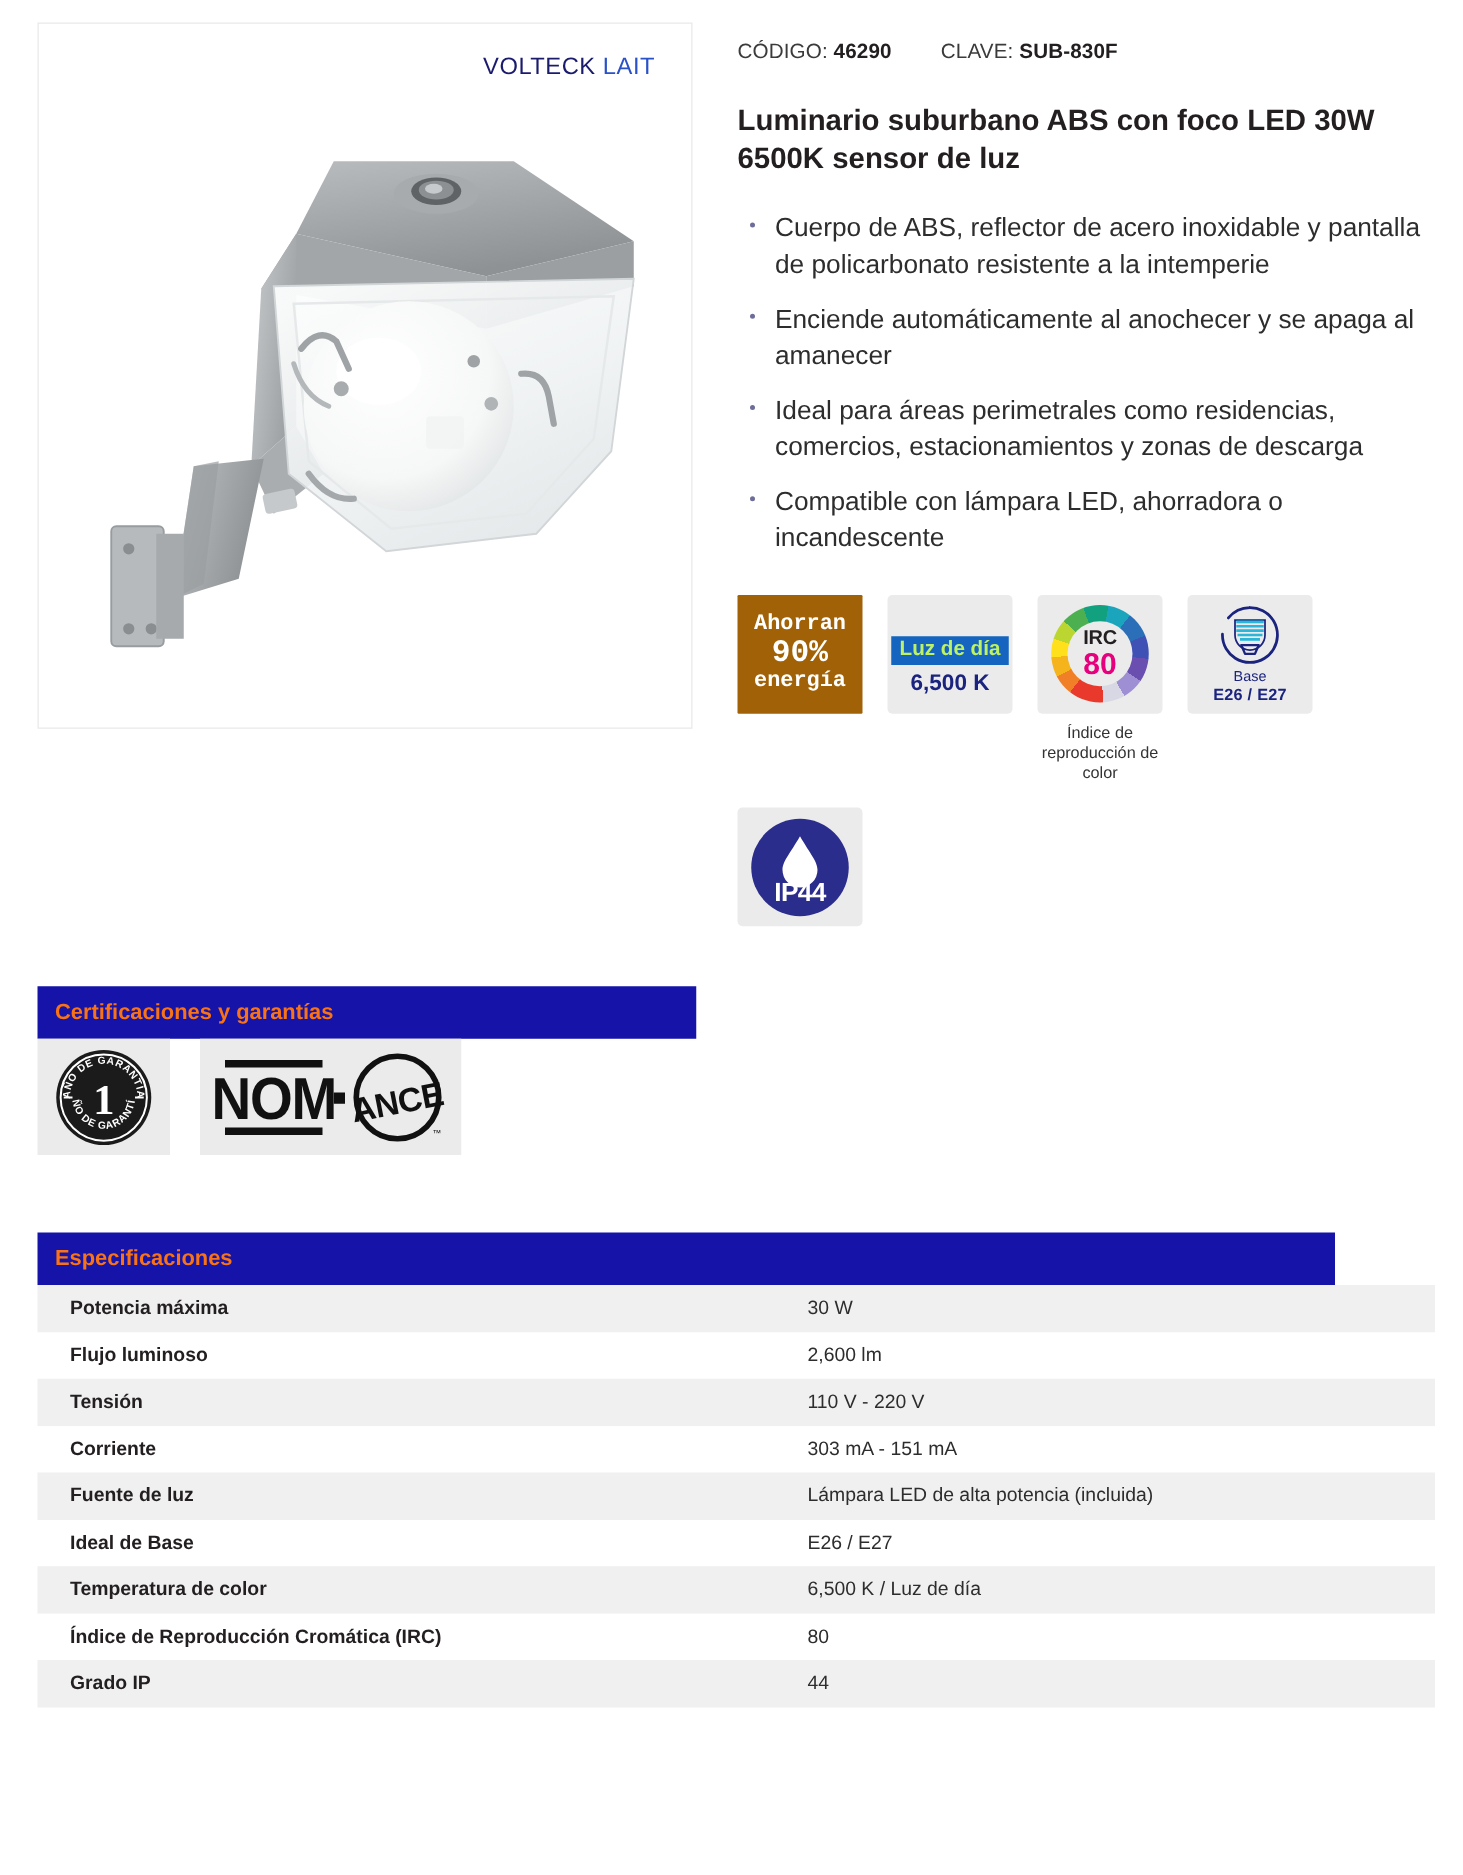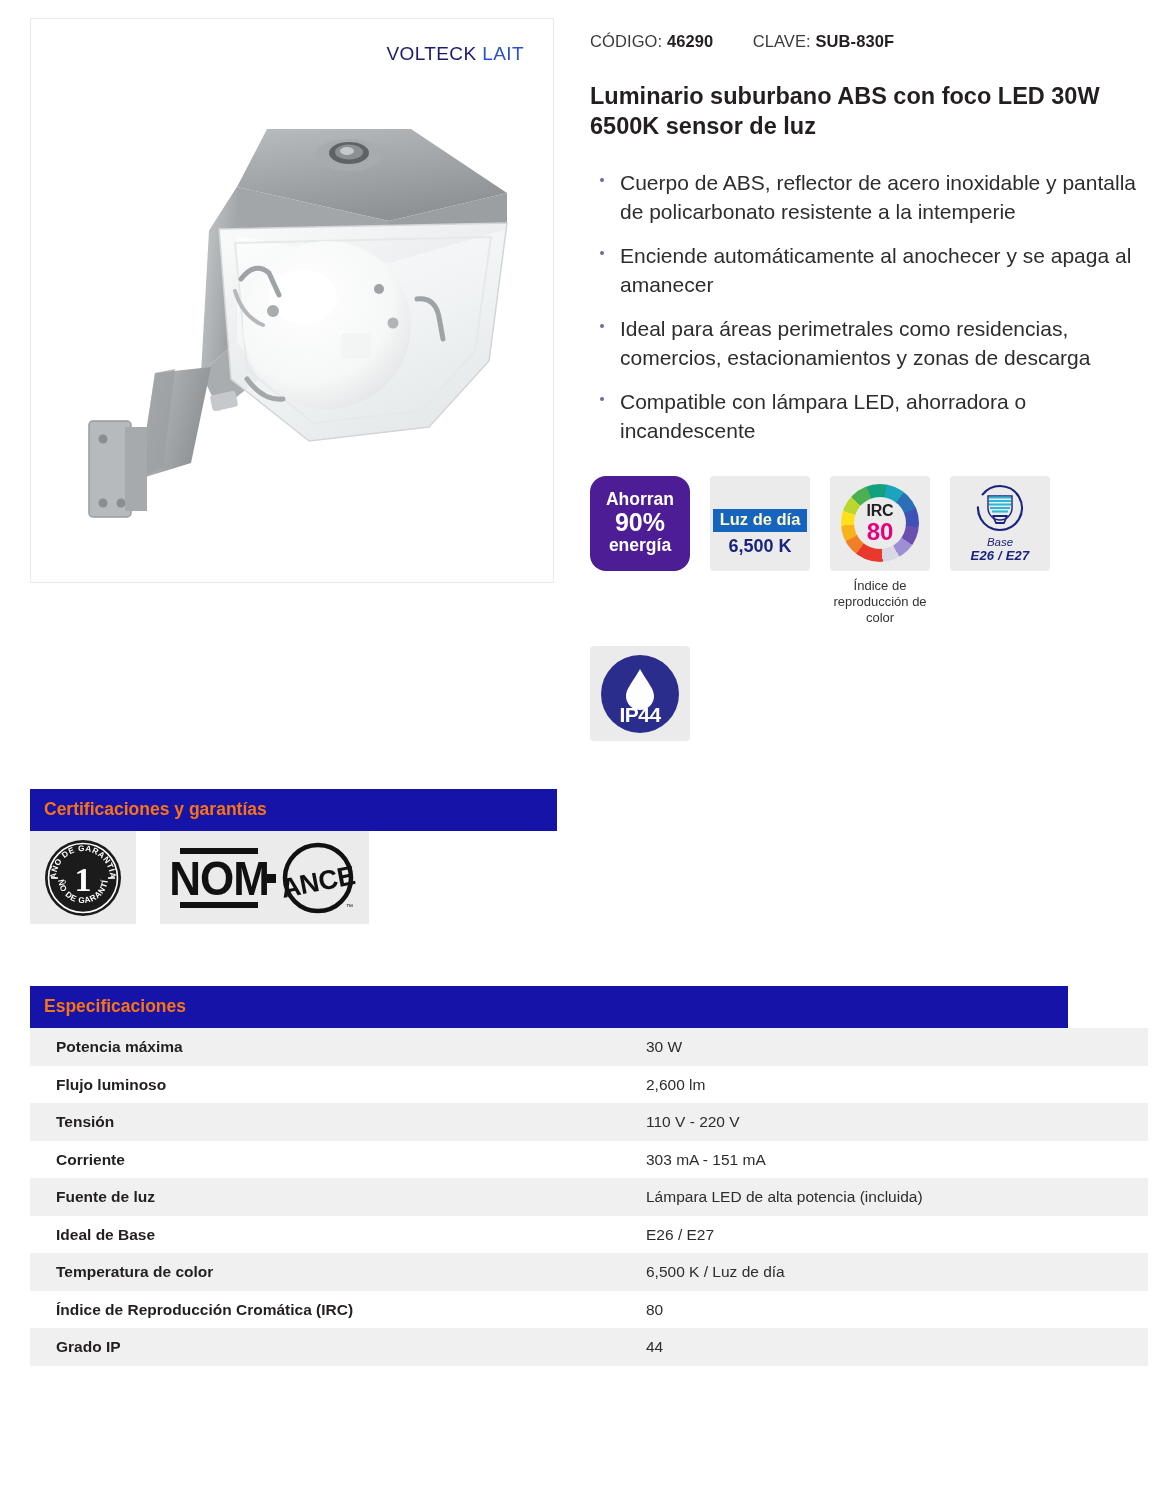--- a/index.html
+++ b/index.html
@@ -123,35 +123,36 @@
   .badge-caption {
     text-align: center;
     font-size: 13px;
     line-height: 1.25;
     color: #333;
     margin-top: 7px;
   }
 
   
   .tile-green {
-    background: #4c1d95;
-    border-radius: 16px;
+    background: #a16207;
+    border-radius: 1px;
     flex-direction: column;
     color: #fff;
     line-height: 1.02;
+    font-family: Liberation Mono, monospace;
   }
   .tile-green .g1 { font-size: 17.5px; font-weight: bold; }
   .tile-green .g2 { font-size: 25px; font-weight: bold; margin: 1px 0; }
   .tile-green .g3 { font-size: 17.5px; font-weight: bold; }
 
   
   .tile-day { flex-direction: column; }
   .day-top {
     background: #1565c0;
-    color: #fef9c3;
+    color: #bef264;
     font-size: 16.5px;
     font-weight: bold;
     padding: 2px 7px 3px;
     line-height: 1.05;
     white-space: nowrap;
     margin-top: 20px;
   }
   .day-bot {
     color: #1a237e;
     font-size: 18px;
@@ -202,21 +203,20 @@
   }
   .irc-lbl { font-size: 16px; font-weight: bold; color: #231f20; letter-spacing: -.2px; }
   .irc-num { font-size: 24px; font-weight: bold; color: #e6007e; margin-top: 1px; }
 
   
   .tile-base { flex-direction: column; justify-content: center; }
   .base-txt {
     text-align: center;
     line-height: 1.1;
     margin-top: 3px;
-    font-style: italic;
   }
   .base-t1 { font-size: 11.5px; color: #1a237e; }
   .base-t2 { font-size: 13px; font-weight: bold; color: #1a237e; letter-spacing: .2px; }
 
   
   .ip-circle {
     width: 78px;
     height: 78px;
     border-radius: 50%;
     background: #2b2d8c;

